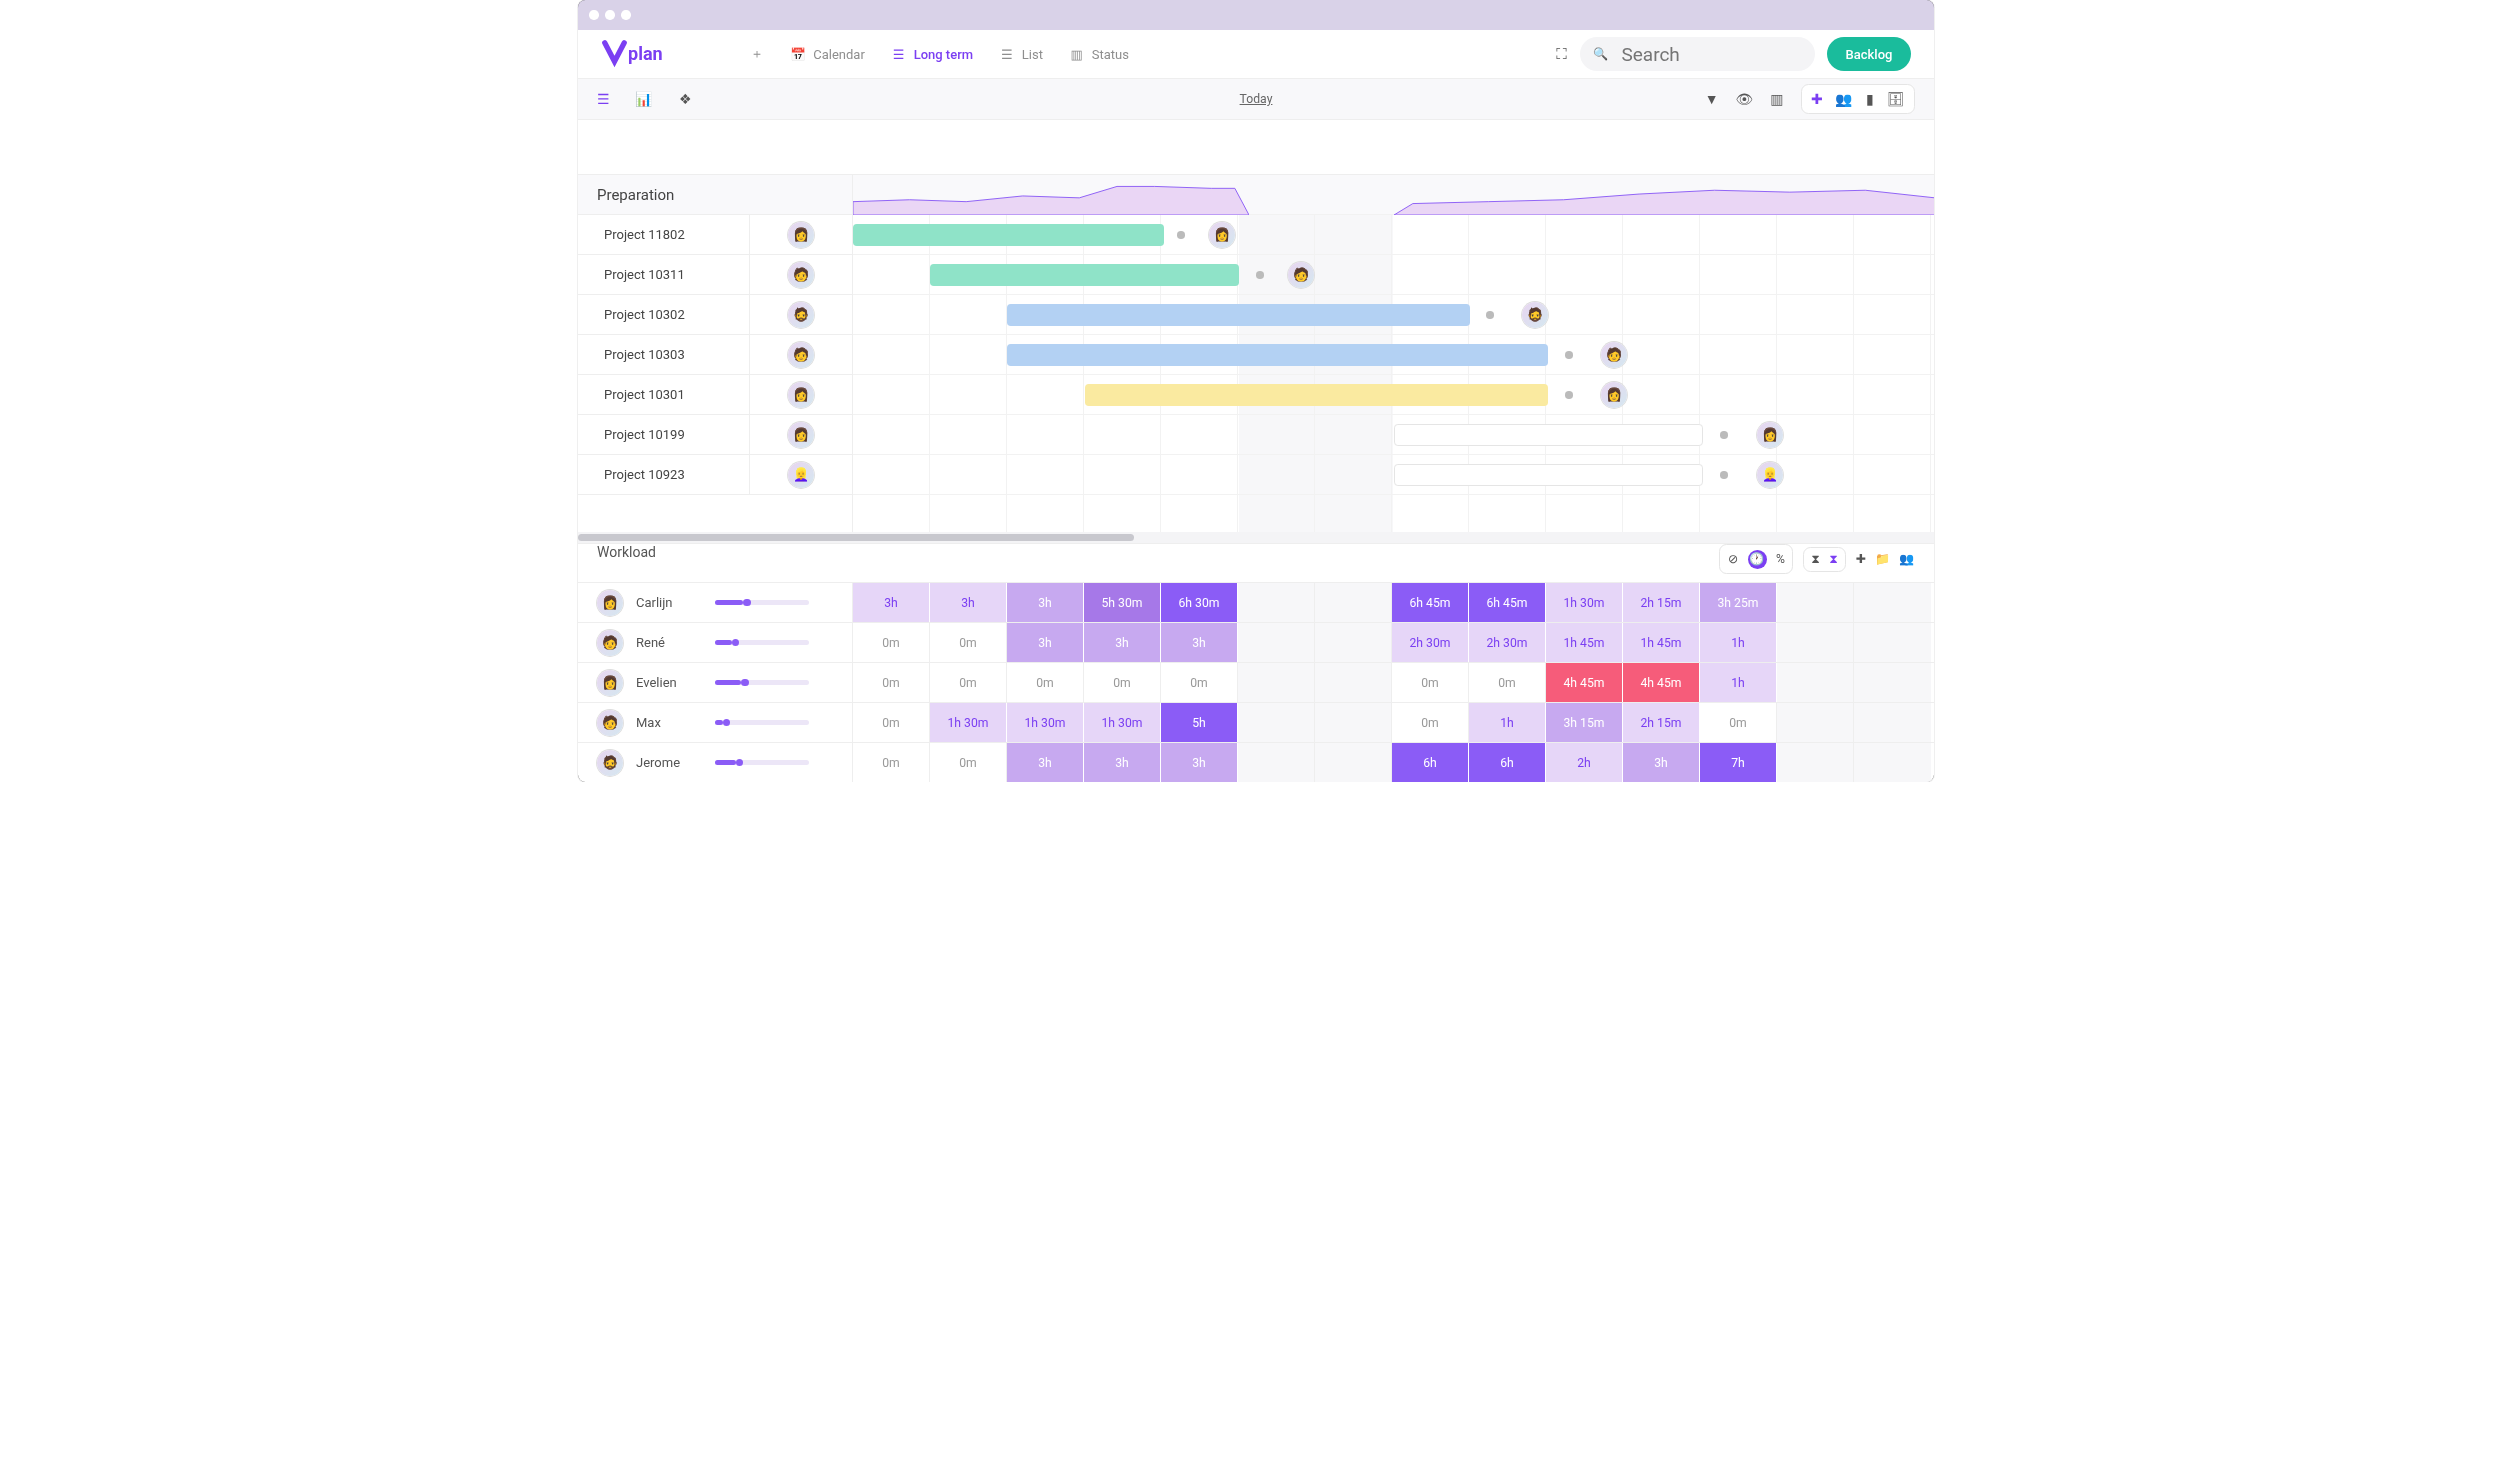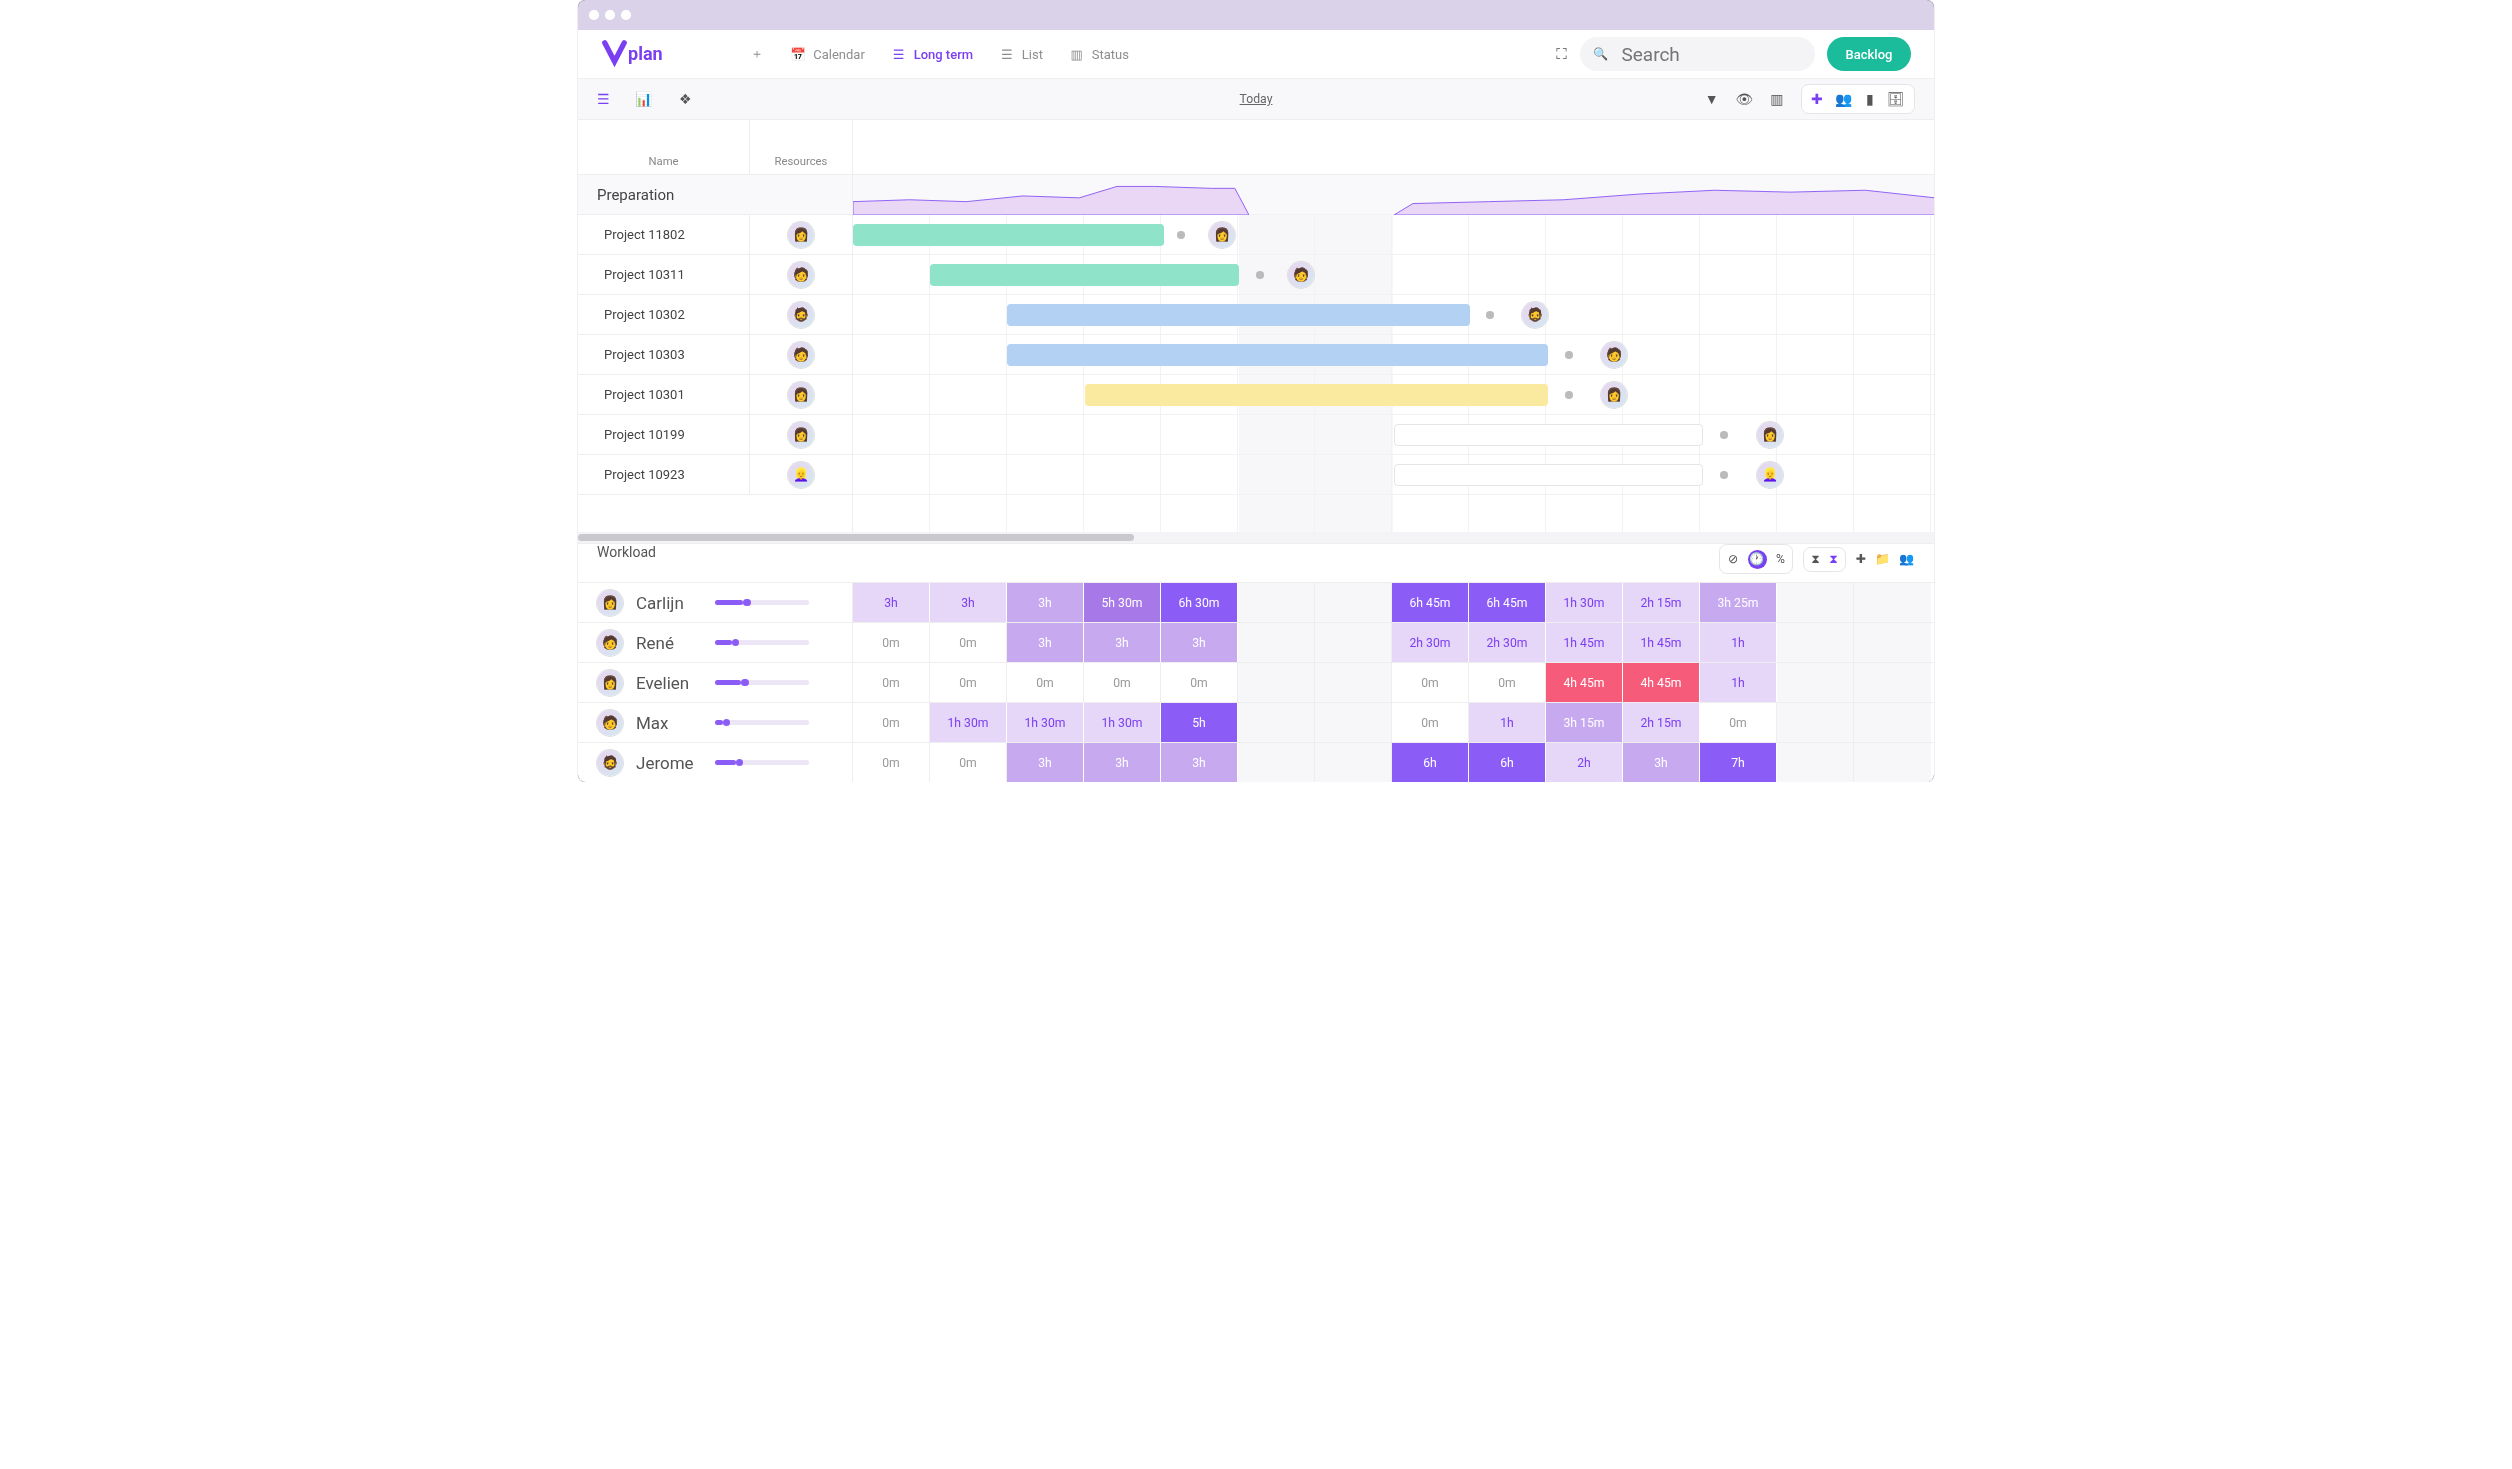--- a/index.html
+++ b/index.html
@@ -60,21 +60,21 @@
 .workload-header { height:38px; display:flex; align-items:flex-start; padding:0 19px; }
 .workload-header .title { font-size:14px; color:#555; }
 .workload-header .right { margin-left:auto; display:flex; gap:9.4px; align-items:center; }
 .wl-btngroup { background:#fff; border:0.9px solid #e5e5e5; border-radius:7.5px; padding:4.7px 7.5px; display:flex; gap:9.4px; align-items:center; }
 .wl-icon { color:#555; font-size:12.2px; cursor:pointer; }
 .wl-icon.active { background:#7b3ff2; color:#fff; border-radius:50%; width:19px; height:19px; display:inline-flex; align-items:center; justify-content:center; }
 .wl-icon.purple { color:#7b3ff2; }
 .workload-grid { display:flex; flex-direction:column; }
 .wl-row { height:40px; display:flex; border-top:0.9px solid #eee; }
 .wl-side { width:275px; display:flex; align-items:center; padding:0 19px; gap:13px; border-right:0.9px solid #eee; }
-.wl-name { font-size:17px; color:#555; width:66px; }
+.wl-name { font-size:13px; color:#555; width:66px; }
 .wl-bar-track { width:94px; height:5.7px; background:#ece6f7; border-radius:2.8px; position:relative; }
 .wl-bar-fill { height:5.7px; background:#8b5cf6; border-radius:2.8px; }
 .wl-bar-dot { width:7.5px; height:7.5px; border-radius:50%; background:#8b5cf6; position:absolute; top:-0.9px; }
 .wl-cells { flex:1; display:flex; }
 .wl-cell { width:77px; height:40px; display:flex; align-items:center; justify-content:center; font-size:12.2px; border-right:0.9px solid #fff; }
 .wl-cell.weekend { background:#f7f7f9; border-right:0.9px solid #eee; }
 .wl-cell.p1 { background:#e6d6f8; color:#7b3ff2; }
 .wl-cell.p2 { background:#c7a9f0; color:#fff; }
 .wl-cell.p3 { background:#a678e8; color:#fff; }
 .wl-cell.p4 { background:#8b5cf6; color:#fff; }
@@ -143,24 +143,20 @@
       <div class="group">
         <span class="toolbar-icon" style="color:#7b3ff2">✚</span>
         <span class="toolbar-icon grey">👥</span>
         <span class="toolbar-icon grey">▮</span>
         <span class="toolbar-icon grey">🗄</span>
       </div>
     </div>
   </div>
 
   <div class="gantt-header">
-    <div class="gantt-side-header">
-      <div class="col1">Name</div>
-      <div class="col2">Resources</div>
-    </div>
   </div>
 
   <div class="gantt-body">
     <div class="gantt-side">
       <div class="group-header">Preparation</div>
       <div id="project-rows">
           <div class="row">
             <div class="name">Project 11802</div>
             <div class="resource">
               <span class="avatar">👩</span>

